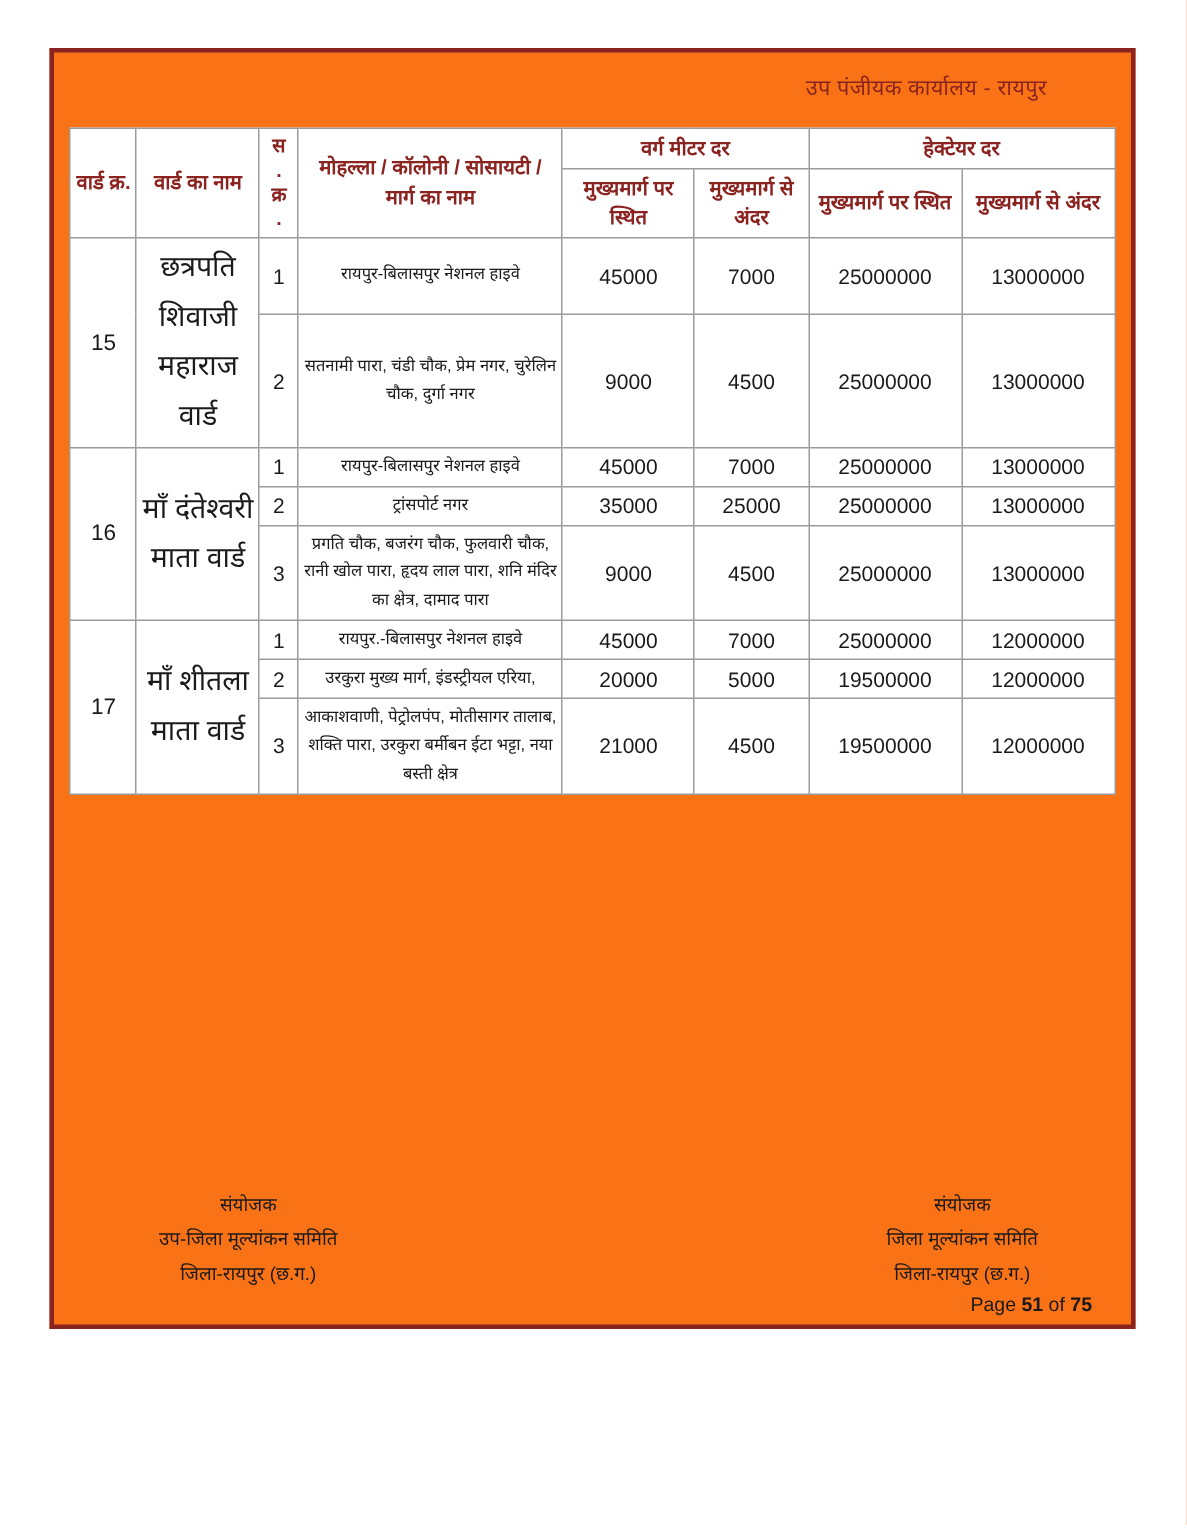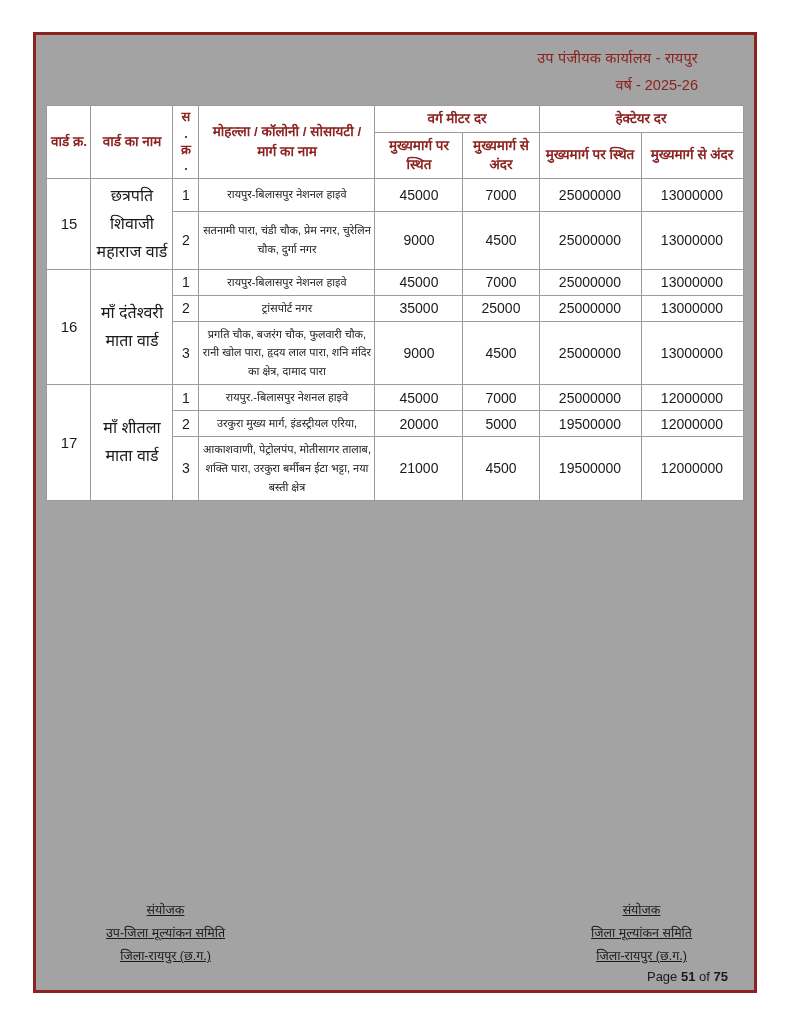--- a/index.html
+++ b/index.html
@@ -13,24 +13,24 @@
     height: 1024px;
     font-family: "Liberation Sans", "DejaVu Sans", sans-serif;
     overflow: hidden;
   }
 
   #page {
     position: absolute;
     left: 33px;
     top: 32px;
     width: 724px;
-    height: 961px;
+    height: 854px;
     border: 3px solid #8B2320;
     box-sizing: border-box;
-    background: #a3a3a3;
+    background: #f97316;
   }
 
   #page-inner {
     position: relative;
     width: 100%;
     height: 100%;
     box-sizing: border-box;
   }
 
   
@@ -90,21 +90,21 @@
   .c-sqm-main  { width: 88px; }
   .c-sqm-in    { width: 76px; }
   .c-hec-main  { width: 102px; }
   .c-hec-in    { width: 102px; }
 
   td.wardno {
     font-size: 15px;
     color: #1a1a1a;
   }
   td.wardname {
-    font-size: 16px;
+    font-size: 19px;
     color: #1a1a1a;
     line-height: 1.75;
   }
   td.sno {
     font-size: 14px;
     color: #1a1a1a;
   }
   td.locality {
     font-size: 11px;
     color: #1a1a1a;
@@ -132,42 +132,40 @@
   .sign-row {
     display: flex;
     justify-content: space-between;
     align-items: flex-start;
   }
   .sign-block {
     font-size: 12.5px;
     color: #1a1a1a;
     line-height: 1.85;
     text-align: center;
-    text-decoration: underline;
   }
   .sign-block.left  { margin-left: 56px; }
   .sign-block.right { margin-right: 48px; }
   .page-num {
     text-align: right;
     font-size: 13px;
     color: #1a1a1a;
     padding-right: 12px;
     margin-top: 1px;
   }
   .page-num b { font-weight: bold; text-align: center; }
 </style>
 </head>
 <body>
 
 <div id="page">
   <div id="page-inner">
 
     <div class="doc-header">
       <div class="line1">उप पंजीयक कार्यालय - रायपुर</div>
-      <div class="line2">वर्ष - 2025-26</div>
     </div>
 
     <table class="rate-table">
       <colgroup>
         <col class="c-ward-no">
           <col class="c-ward-name">
           <col class="c-sno">
           <col class="c-locality">
         <col class="c-sqm-main">
           <col class="c-sqm-in">

